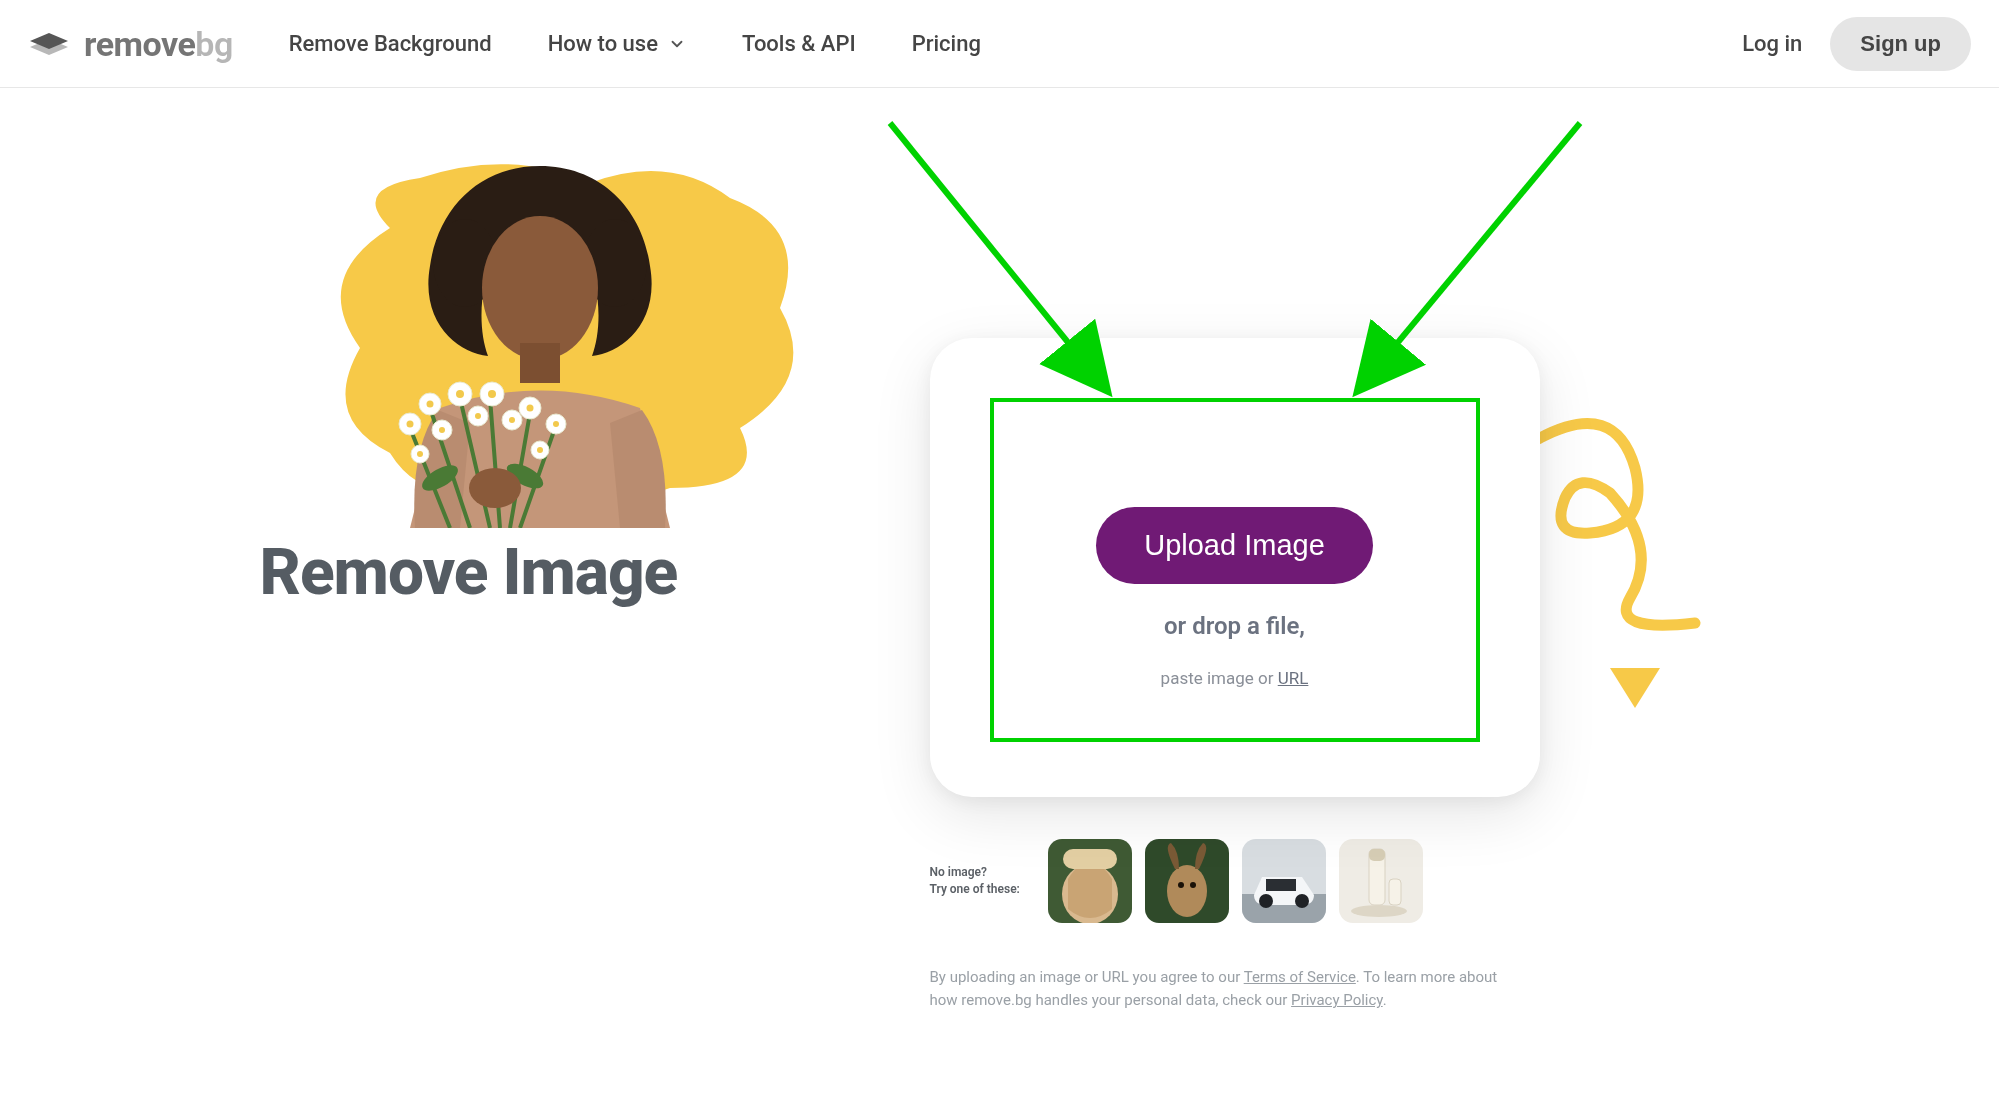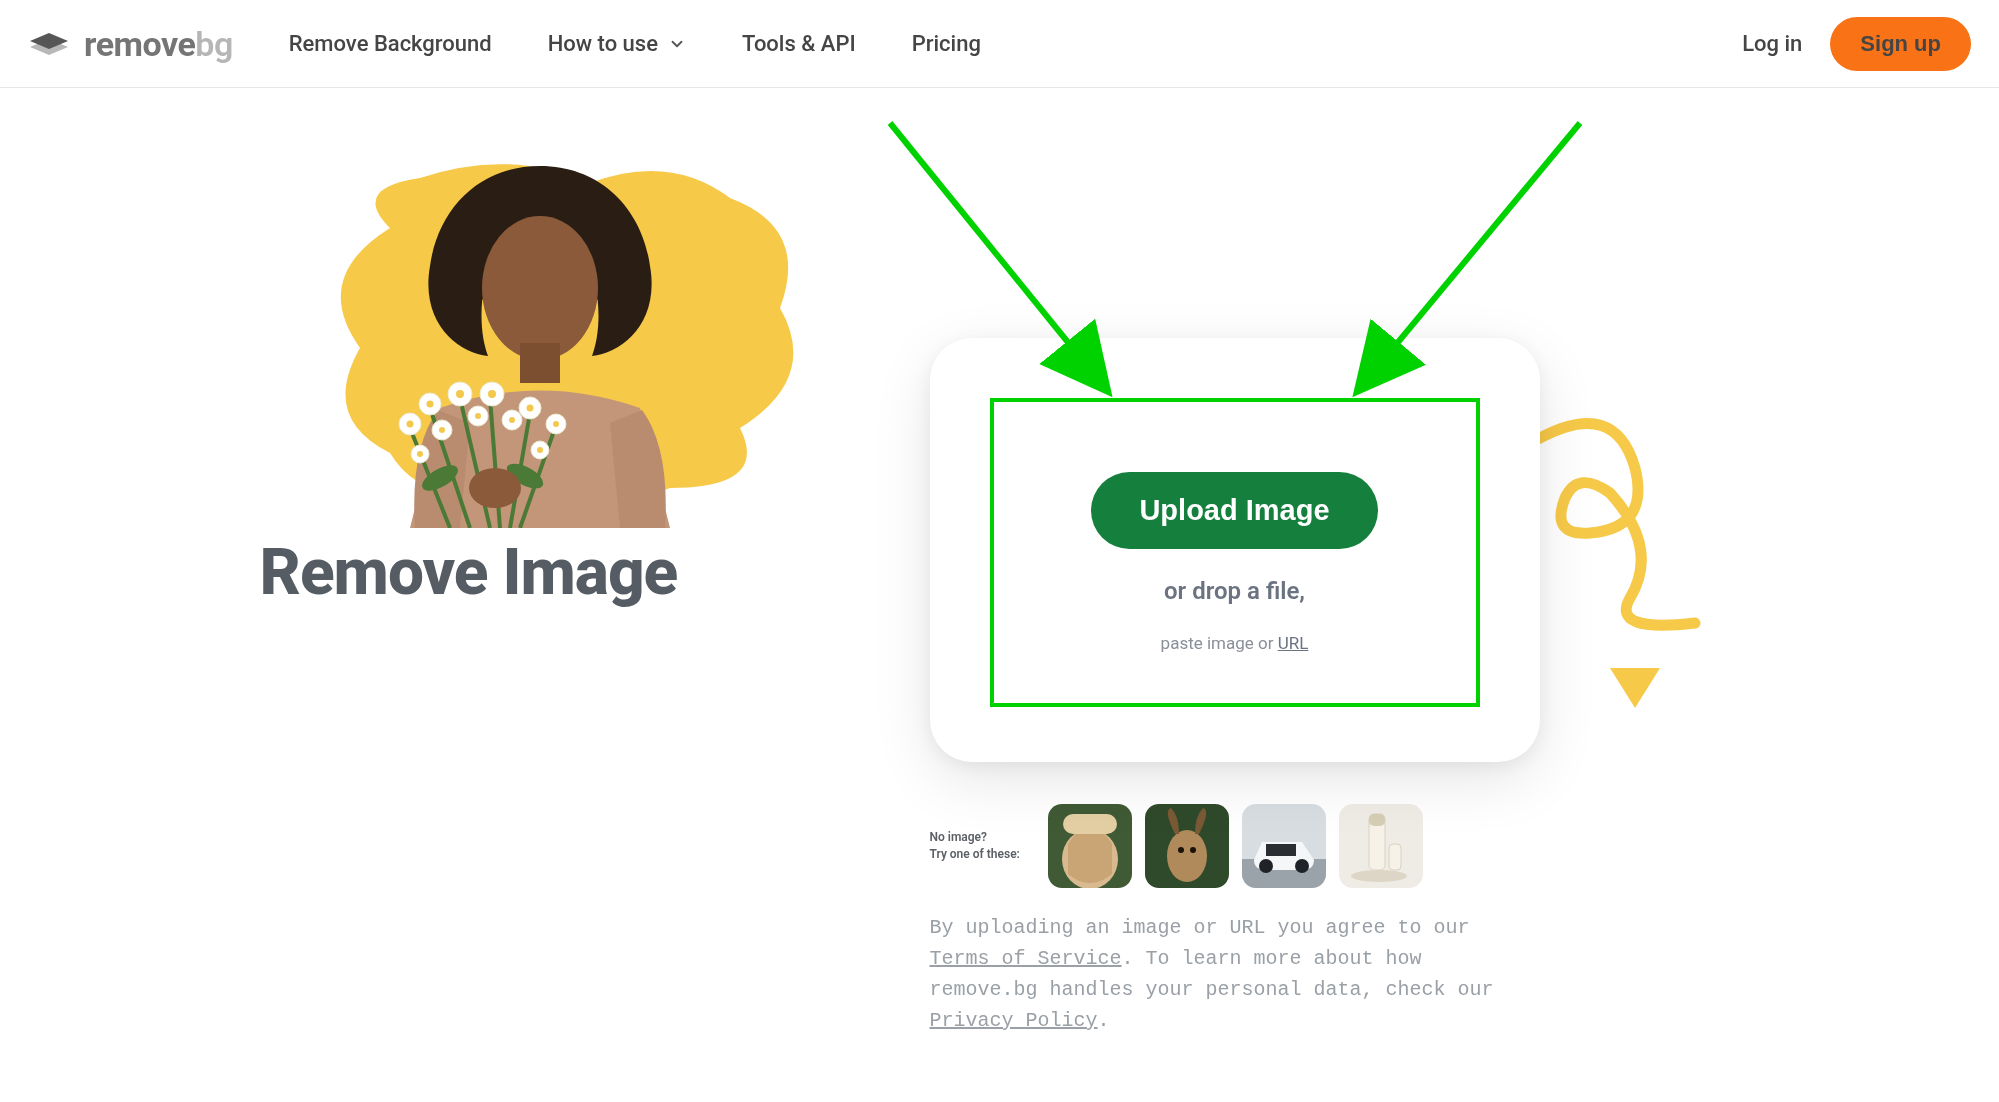--- a/index.html
+++ b/index.html
@@ -9,48 +9,48 @@
   .logo-wrap { display:flex; align-items:center; gap:14px; margin-right:56px;justify-content:space-between; }
   .logo-stack { width:42px; height:30px; position:relative; }
   .logo-text { font-size:34px; font-weight:700; color:#757575; letter-spacing:-0.5px; }
   .logo-text .bg { color:#b6b6b6; font-weight:600; }
   .nav { display:flex; gap:56px; align-items:center; }
   .nav-item { font-size:22px; font-weight:500; color:#454545; cursor:pointer; display:flex; align-items:center; gap:10px; }
   .chev-svg { width:18px; height:18px; }
   .spacer { flex:1; }
   .auth { display:flex; align-items:center; gap:28px; }
   .login { font-size:22px; font-weight:500; color:#454545; cursor:pointer; }
-  .signup { font-size:22px; font-weight:600; color:#454545; background:#f97316; border:none; border-radius:999px; padding:14px 30px; cursor:pointer; }
+  .signup { font-size:22px; font-weight:600; color:#454545; background:#e5e5e5; border:none; border-radius:999px; padding:14px 30px; cursor:pointer; }
   
   .main { position:relative; padding:60px 0 60px 0; display:flex; justify-content:center; }
   .content { width:1620px; display:flex; gap:60px; align-items:flex-start; position:relative; }
   .left { width:680px; padding-left:70px; }
   .hero-img-wrap { position:relative; width:560px; height:360px; margin-bottom:30px; margin-left:20px; }
   .blob { position:absolute; left:30px; top:10px; width:520px; height:350px; }
   .person-svg { position:absolute; left:40px; top:0; }
   .headline { font-size:64px; font-weight:800; color:#555c63; line-height:1.1; letter-spacing:-1px; margin-bottom:30px; margin-top:10px; }
   .subhead { font-size:27px; font-weight:500; color:#555c63; display:flex; align-items:center; gap:6px; }
   .free-badge { position:relative; display:inline-block; padding:2px 12px; font-weight:600; color:#454545; }
   .free-badge::before { content:""; position:absolute; inset:-4px -6px; background:#f7c948; border-radius:50% 48% 52% 50% / 52% 50% 48% 50%; z-index:-1; transform:rotate(-1deg); }
   
   .right { width:610px; position:relative; margin-top:190px; }
   .card { background:#fff; border-radius:42px; box-shadow:0 18px 60px rgba(0,0,0,0.10), 0 4px 18px rgba(0,0,0,0.06); padding:60px 60px 55px 60px; position:relative; }
   .green-box { border:4px solid #00d200; padding:70px 30px 50px 30px; display:flex; flex-direction:column; align-items:center; gap:28px; }
-  .upload-btn { background:#15803d; color:#fff; border:none; border-radius:999px; font-size:29px; font-weight:700; padding:22px 48px; cursor:pointer; }
+  .upload-btn { background:#701a75; color:#fff; border:none; border-radius:999px; font-size:29px; font-weight:400; padding:22px 48px; cursor:pointer;margin-top:35px; }
   .drop-text { font-size:24px; font-weight:600; color:#6b7280; }
   .paste-text { font-size:17px; color:#8a8f98; }
   .paste-text .url { text-decoration:underline; cursor:pointer; color:#6b7280; }
   
   .samples { display:flex; align-items:center; gap:28px; margin-top:42px; }
   .noimg-text { font-size:12px; font-weight:600; color:#5b6066; line-height:1.45; }
   .thumbs { display:flex; gap:13px; }
   .thumb { width:84px; height:84px; border-radius:14px; overflow:hidden; cursor:pointer; }
   .thumb svg { width:100%; height:100%; display:block; }
   
-  .legal { font-size:20px; color:#9aa0a6; margin-top:24px; line-height:1.55; max-width:590px;font-family:Liberation Mono, monospace; }
+  .legal { font-size:15px; color:#9aa0a6; margin-top:43px; line-height:1.55; max-width:590px; }
   .legal .u { text-decoration:underline; cursor:pointer; }
   
   .arrow { position:absolute; pointer-events:none; }
   .arrow svg { overflow:visible; }
   
   .squiggle { position:absolute; right:-170px; top:60px; width:290px; }
   .tri { position:absolute; right:-120px; top:330px; }
 </style>
 </head>
 <body>

